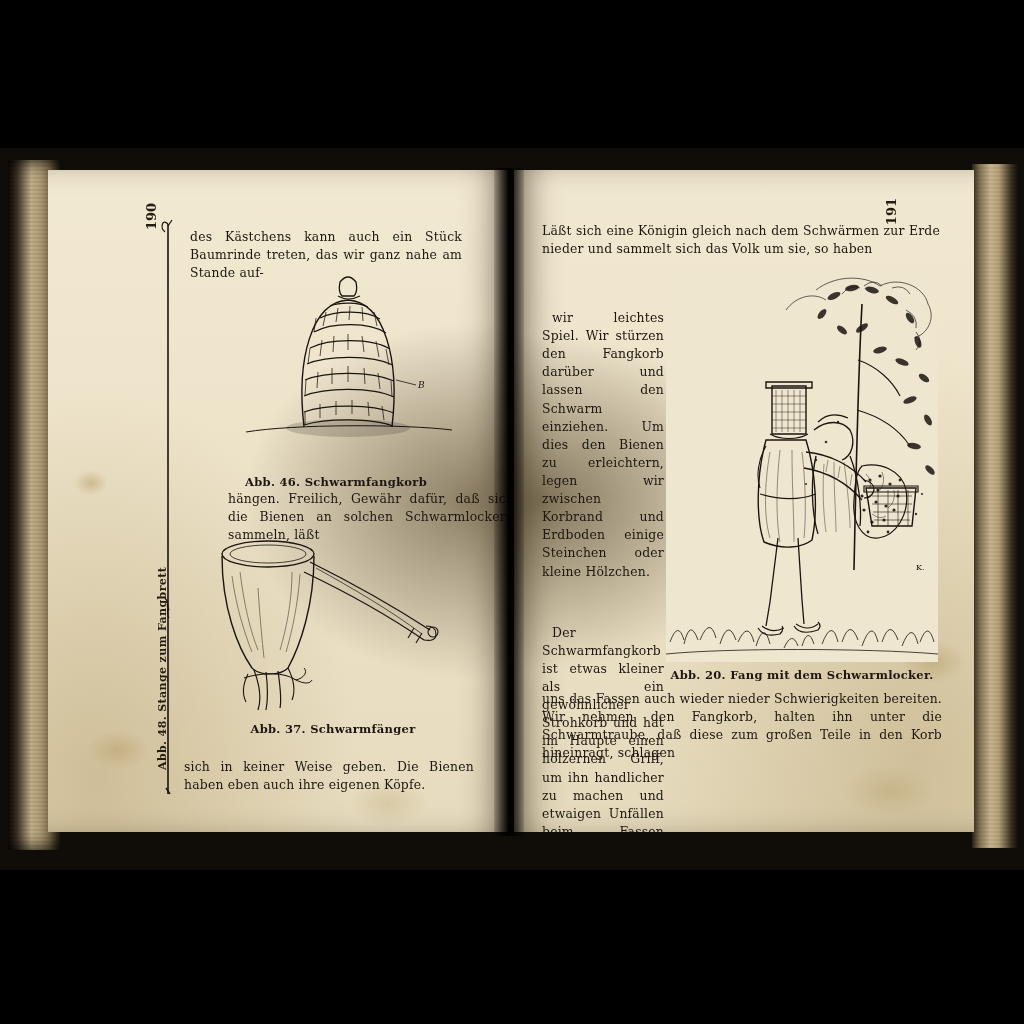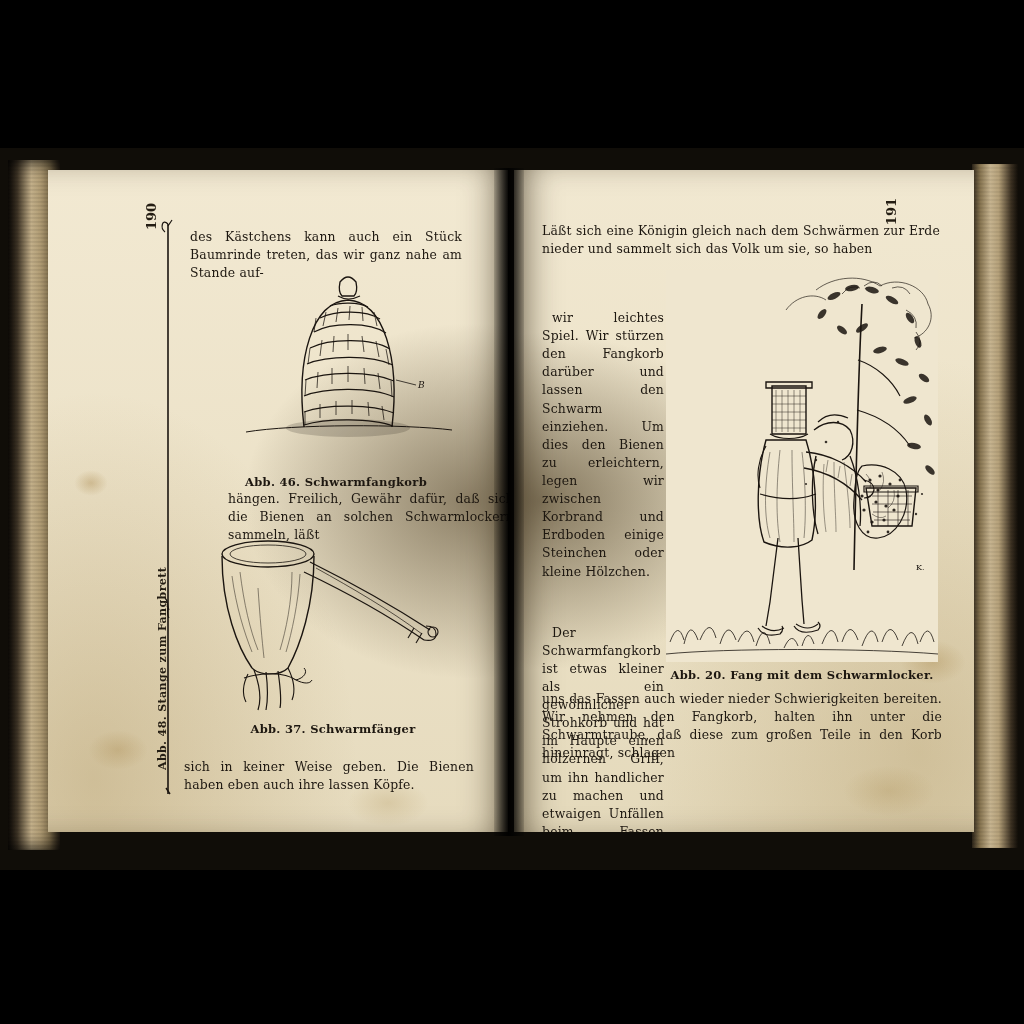--- a/index.html
+++ b/index.html
@@ -263,21 +263,21 @@
 
           <path class="ink" stroke-width="1.1" d="M214 100 L208 110"></path>
           <path class="ink" stroke-width="1.1" d="M222 105 L216 115"></path>
           <circle class="ink" stroke-width="1.1" cx="233" cy="104" r="5"></circle>
 
           <path class="ink" stroke-width=".7" d="M116 40 C 152 60, 190 82, 222 106"></path>
         </svg>
       </div>
       <div class="cap47 caption">Abb. 37.  Schwarmfänger</div>
 
-      <div class="l-bot-text fraktur">sich in keiner Weise geben. Die Bienen haben eben auch ihre lassen Köpfe.</div>
+      <div class="l-bot-text fraktur">sich in keiner Weise geben. Die Bienen haben eben auch ihre eigenen Köpfe.</div>
     </div>
 
     <div class="leaf right">
 
       <div class="spot" style="left:386px;top:470px;width:66px;height:44px;background:radial-gradient(ellipse,rgba(150,112,42,.26),rgba(150,112,42,0) 70%);"></div>
       <div class="spot" style="left:330px;top:596px;width:90px;height:50px;background:radial-gradient(ellipse,rgba(150,115,45,.18),rgba(150,115,45,0) 72%);"></div>
 
       <div class="folio r-folio">191</div>
 
       <div class="r-top-text fraktur">Läßt sich eine Königin gleich nach dem Schwärmen zur Erde nieder und sammelt sich das Volk um sie, so haben</div>

